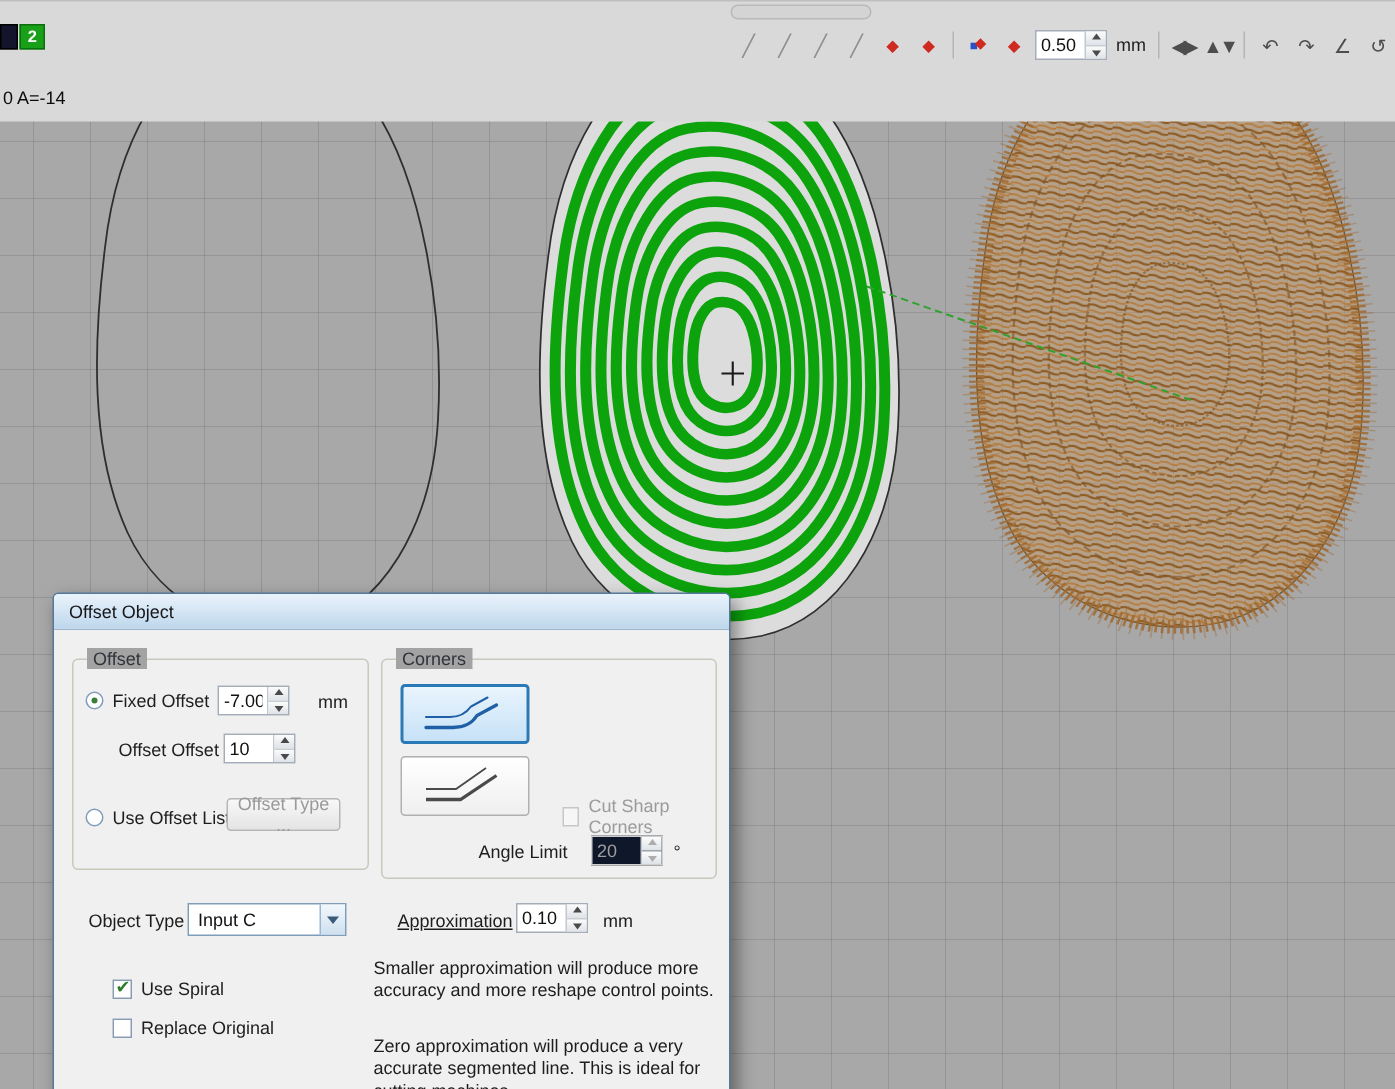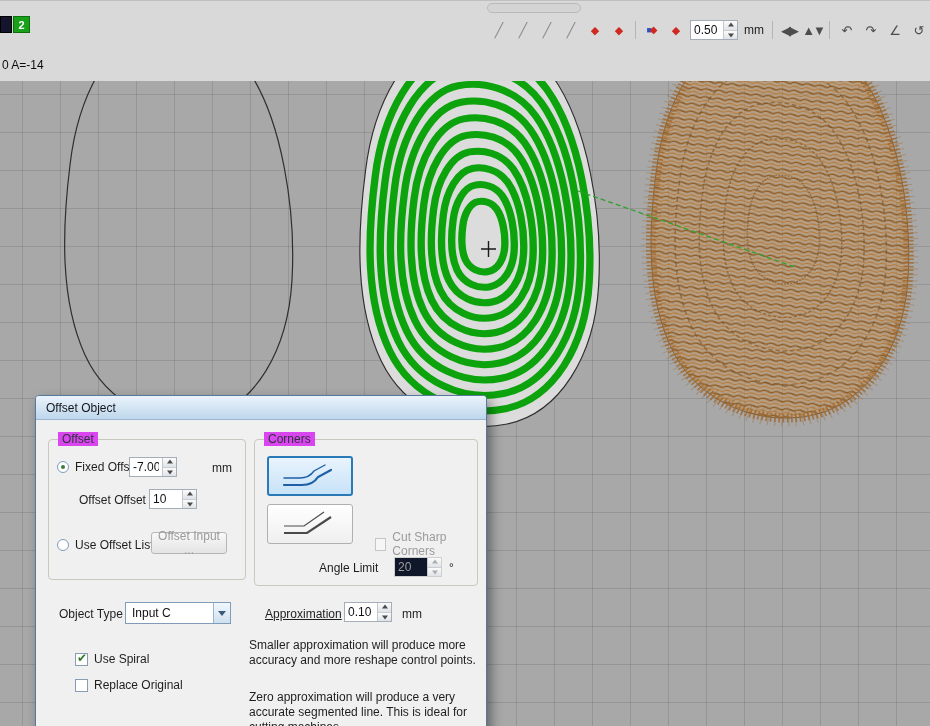--- a/index.html
+++ b/index.html
@@ -63,21 +63,21 @@
 
   
   .dialog{position:absolute;left:35px;top:395px;width:452px;height:345px;z-index:30;
           border:1px solid #56789a;border-radius:4px 4px 0 0;background:#f0f0f0;
           box-shadow:4px 5px 12px rgba(0,0,0,.42);}
   .titlebar{height:24px;border-radius:3px 3px 0 0;border-bottom:1px solid #9ab6d0;
             background:linear-gradient(#eaf3fb,#bed7ec);display:flex;align-items:center;padding:0 10px;}
   .titlebar .title{font-size:12px;color:#15151a;}
   .dbody{position:relative;height:320px;}
   .group{position:absolute;border:1px solid #c8c8bc;border-radius:4px;}
-  .glabel{position:absolute;top:-8px;left:9px;background:#d946ef;padding:0 4px;
+  .glabel{position:absolute;top:-8px;left:9px;background:#a3a3a3;padding:0 4px;
           font-size:12px;color:#30343a;}
   .lbl{position:absolute;font-size:12px;color:#1e1e1e;white-space:nowrap;}
   .radio{position:absolute;display:flex;align-items:center;gap:6px;font-size:12px;color:#1e1e1e;}
   .radio i{width:12px;height:12px;border-radius:50%;border:1px solid #7f9db9;background:#fff;position:relative;}
   .radio.sel i::after{content:"";position:absolute;inset:3px;border-radius:50%;background:#3b7d3b;}
   .check{position:absolute;display:flex;align-items:center;gap:6px;font-size:12px;color:#1e1e1e;margin-left:16px;}
   .check i{width:13px;height:13px;border:1px solid #8a9cb2;background:#fff;position:relative;font-style:normal;}
   .check.on i::after{content:"✔";position:absolute;left:1px;top:-3px;font-size:12px;color:#2c7c2c;}
   .check.dis{color:#9b9b9b;}
   .check.dis i{border-color:#c6c6c6;background:#f6f6f6;}
@@ -192,41 +192,41 @@
       <span class="title">Offset Object</span>
     </div>
     <div class="dbody">
 
       <div class="group" style="left:12px;top:19px;width:198px;height:141px;">
         <span class="glabel">Offset</span>
         <label class="radio sel" style="left:8px;top:20px;">
           <i></i>
           <span>Fixed Offset</span>
         </label>
-        <div class="field" style="left:80px;top:17px;justify-content:flex-end;">
+        <div class="field" style="left:96px;top:17px;justify-content:flex-end;">
           <input value="-7.00" style="">
           <span class="spin">
               <b class="up"></b>
               <b class="dn"></b>
             </span>
         </div>
         <span class="lbl" style="left:163px;top:21px;">mm</span>
         <span class="lbl" style="left:30px;top:53px;">Offset Offset</span>
         <div class="field" style="left:100px;top:49px;">
           <input value="10" style="">
           <span class="spin">
               <b class="up"></b>
               <b class="dn"></b>
             </span>
         </div>
         <label class="radio" style="left:8px;top:98px;">
           <i></i>
           <span>Use Offset List</span>
         </label>
-        <button class="btn" style="left:102px;top:92px;width:76px;height:22px;">Offset Input ...</button>
+        <button class="btn" style="left:102px;top:92px;width:76px;height:22px;">Offset Type ...</button>
       </div>
 
       <div class="group" style="left:218px;top:19px;width:224px;height:147px;">
         <span class="glabel">Corners</span>
         <button class="cornbtn sel" style="left:12px;top:16px;">
           <svg width="62" height="28" viewBox="0 0 62 28">
             <path d="M5,23 L23,23 Q34,23 39,15 L52,8" fill="none" stroke="#1f5fa6" stroke-width="2.2" stroke-linecap="round"></path>
             <path d="M5,16 L21,16 Q30,16 35,9 L46,3" fill="none" stroke="#1f5fa6" stroke-width="1.4" stroke-linecap="round"></path>
           </svg>
         </button>

